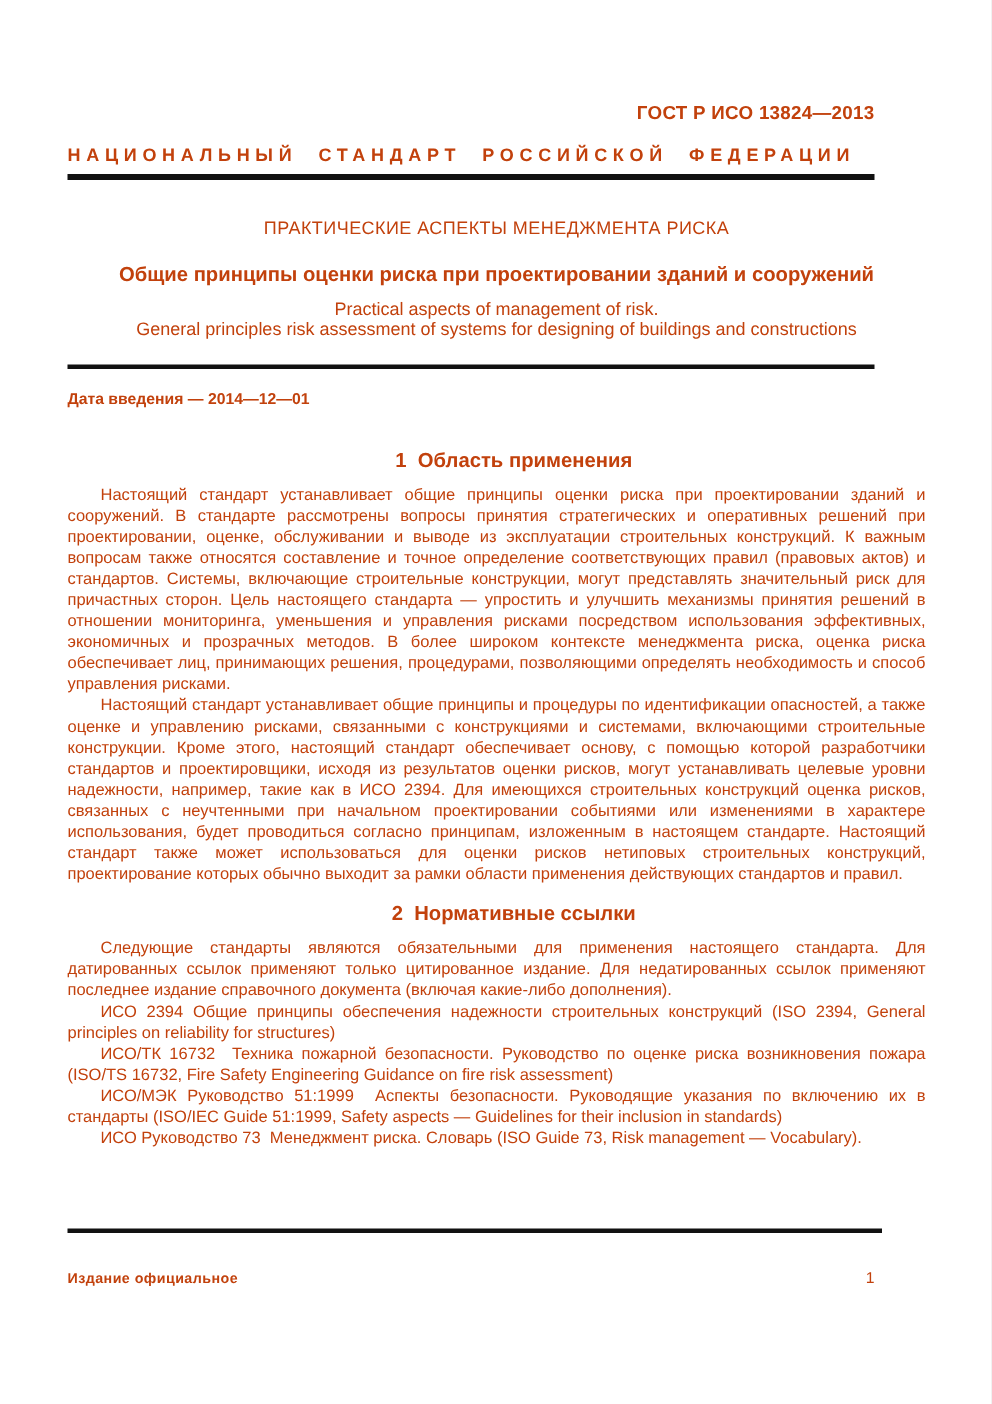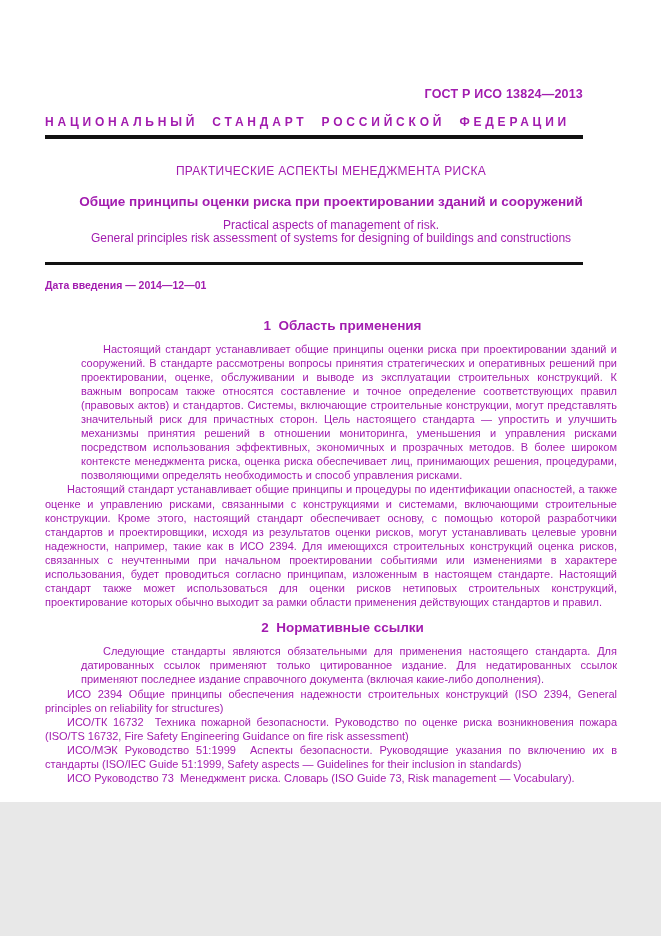--- a/index.html
+++ b/index.html
@@ -1,25 +1,25 @@
 <!DOCTYPE html>
 <html><head>
 <meta charset="utf-8">
 <style>
   html, body { margin: 0; padding: 0; background: #e8e8e8; }
   .page {
     position: relative;
     width: 661px;
-    height: 802px;
+    height: 936px;
     margin: 0 auto;
     background: #ffffff;
-    color: #a21caf;
+    color: #c2410c;
     font-family: "Liberation Sans", sans-serif;
     box-sizing: border-box;
-    padding: 87px 44px 0 45px;
+    padding: 68px 44px 0 45px;
     overflow: hidden;
   }
   .doc-number {
     text-align: right;
     font-weight: bold;
     font-size: 12.5px;
     letter-spacing: 0.2px;
     padding-right: 34px;
   }
   .banner {
@@ -69,21 +69,21 @@
   }
   .section-heading.h2 { margin-top: 11px; }
   p.body {
     margin: 0;
     font-size: 11px;
     line-height: 14.1px;
     text-align: justify;
     text-indent: 22px;
     white-space: pre-wrap;
   }
-  p.body.first { margin-top: 9px; margin-left: 36px; }
+  p.body.first { margin-top: 9px; }
   .footer-rule {
     position: absolute;
     left: 45px;
     top: 819px;
     width: 543px;
     height: 3px;
   }
   .edition-note {
     position: absolute;
     left: 45px;

